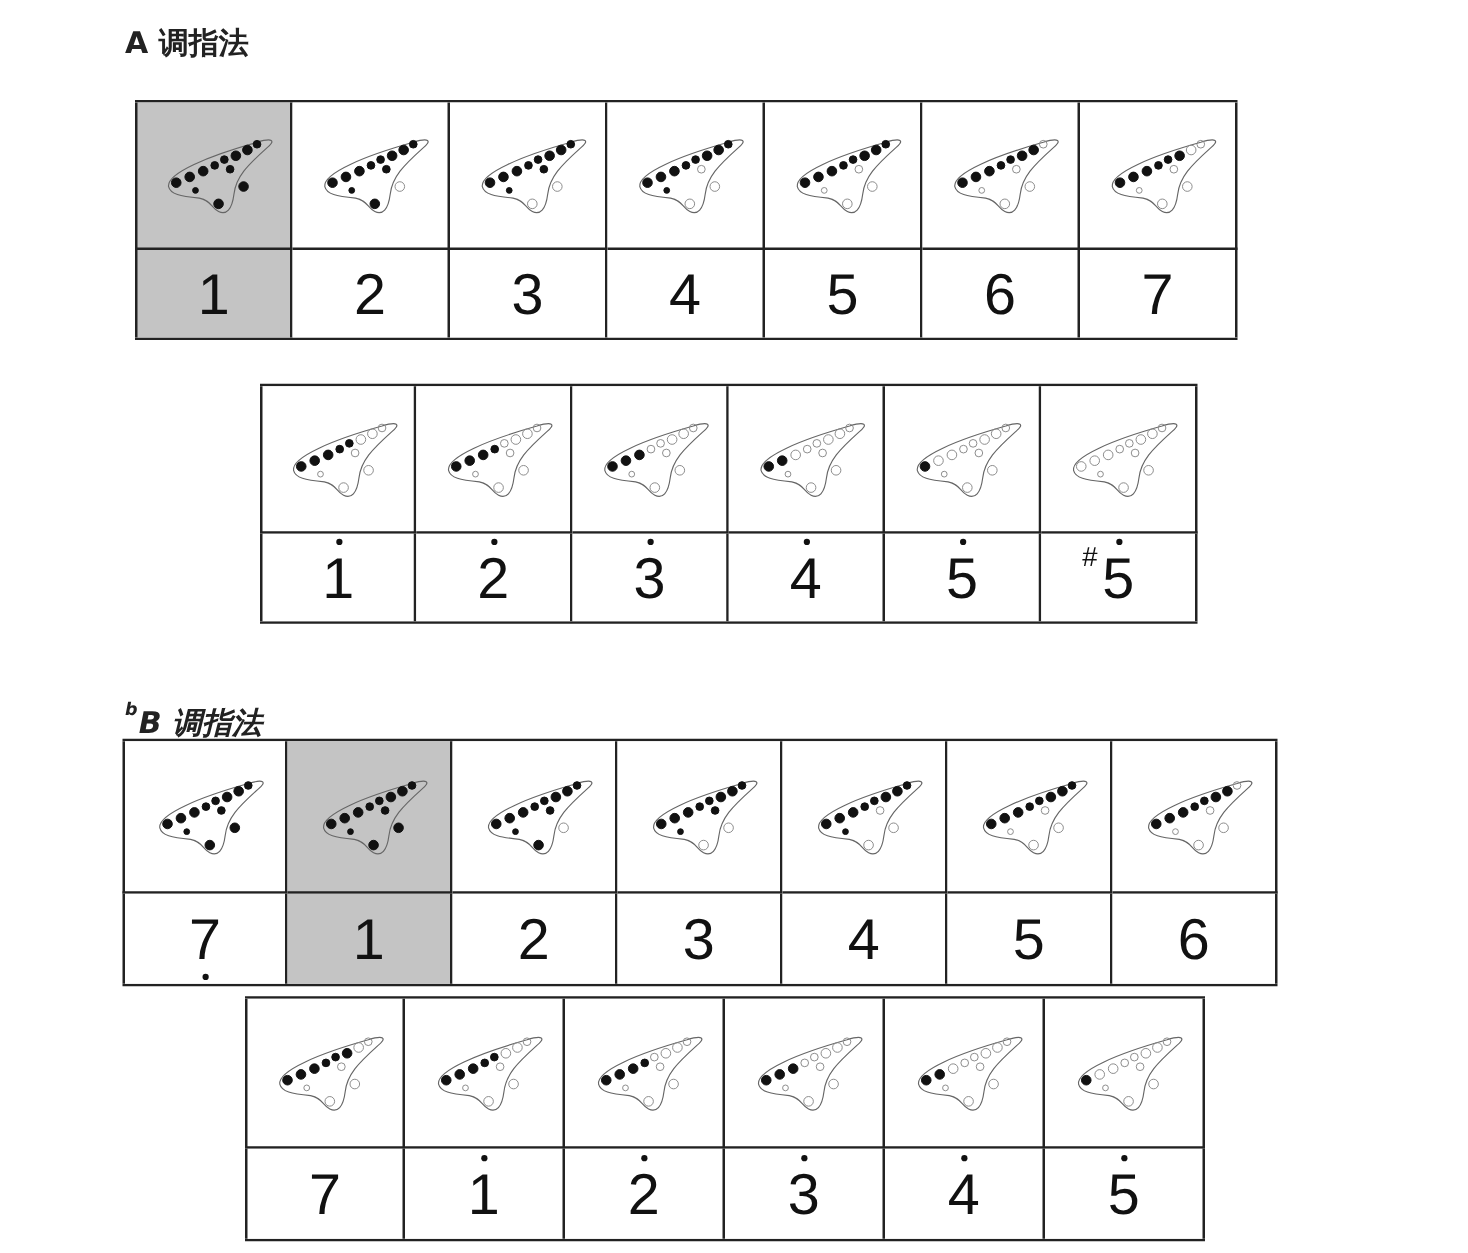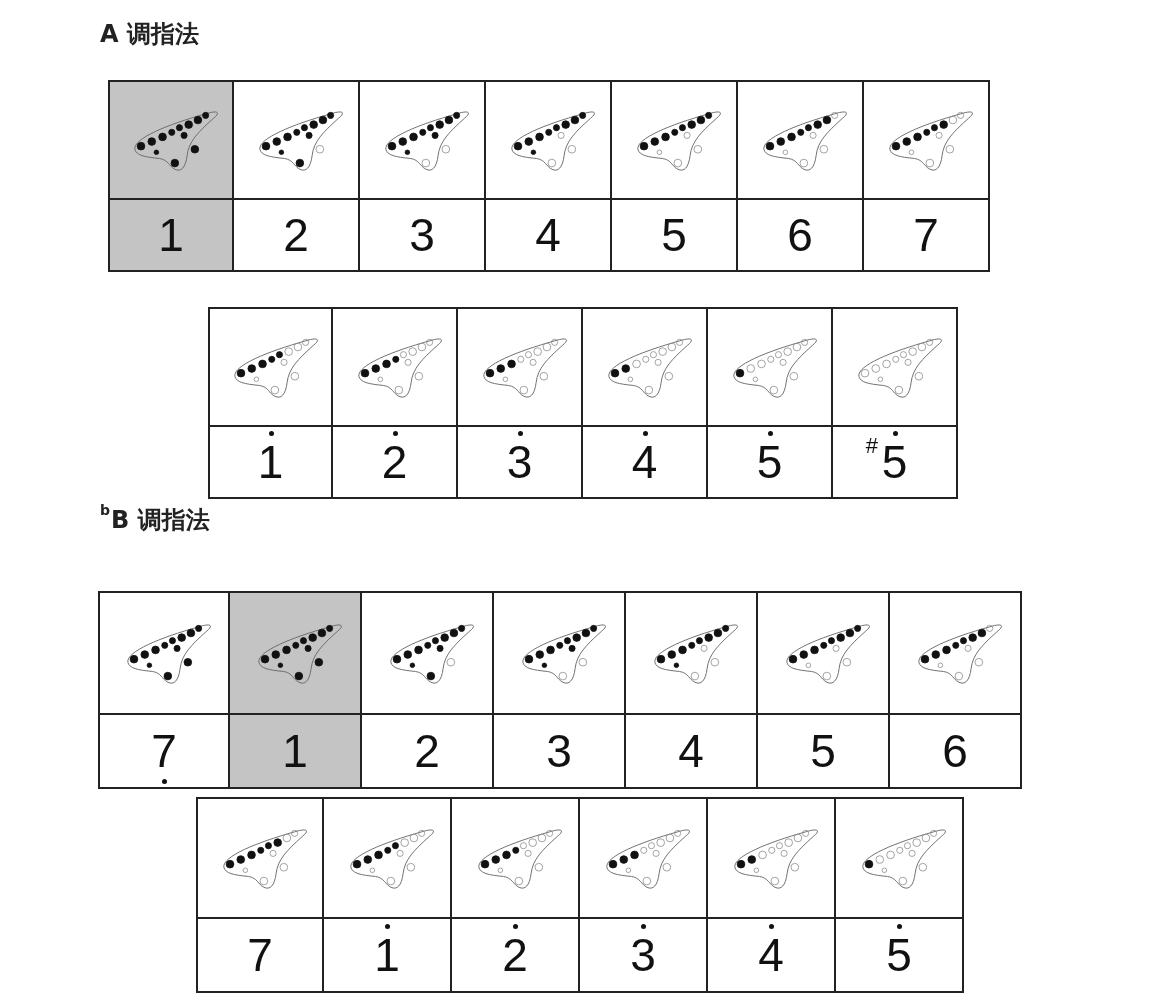--- a/index.html
+++ b/index.html
@@ -20,21 +20,21 @@
                        margin-left:-2px; border-radius:50%; background:#111; }
   .dot-below::after { content:""; position:absolute; left:50%; bottom:-10px; width:5px; height:5px;
                        margin-left:-2px; border-radius:50%; background:#111; }
   .sharp { font-size:22px; position:absolute; left:-16px; top:-4px; }
   svg.oc { width:100px; height:84px; }
 </style>
 </head>
 <body>
 
 <div class="title" style="left:100px;top:18px;">A 调指法</div>
-<div class="title" style="left:100px;top:504px;"><sup>b</sup><span>B 调指法</span></div>
+<div class="title" style="left:100px;top:562px;font-style:italic;"><sup>b</sup><span>B 调指法</span></div>
 
 <div class="chart" id="c0" style="left: 108px; top: 80px; border-right: none;">
     <div class="row">
       <div class="cell first hl pic" style="width:126px;height:118px">
         <svg class="oc" viewBox="0 0 130 100">
           <path d="M18 62 C16 48 60 30 110 16 C126 11 130 14 120 22 C100 40 88 52 86 70 C84 86 78 92 70 88 C62 84 62 76 50 74 C30 72 20 70 18 62 Z" fill="none" stroke="#666" stroke-width="1.2"></path>
           <circle cx="26" cy="58" r="5" fill="#111" stroke="#111" stroke-width="1"></circle>
           <circle cx="40" cy="52" r="5" fill="#111" stroke="#111" stroke-width="1"></circle>
           <circle cx="54" cy="46" r="5" fill="#111" stroke="#111" stroke-width="1"></circle>
           <circle cx="66" cy="40" r="4" fill="#111" stroke="#111" stroke-width="1"></circle>

